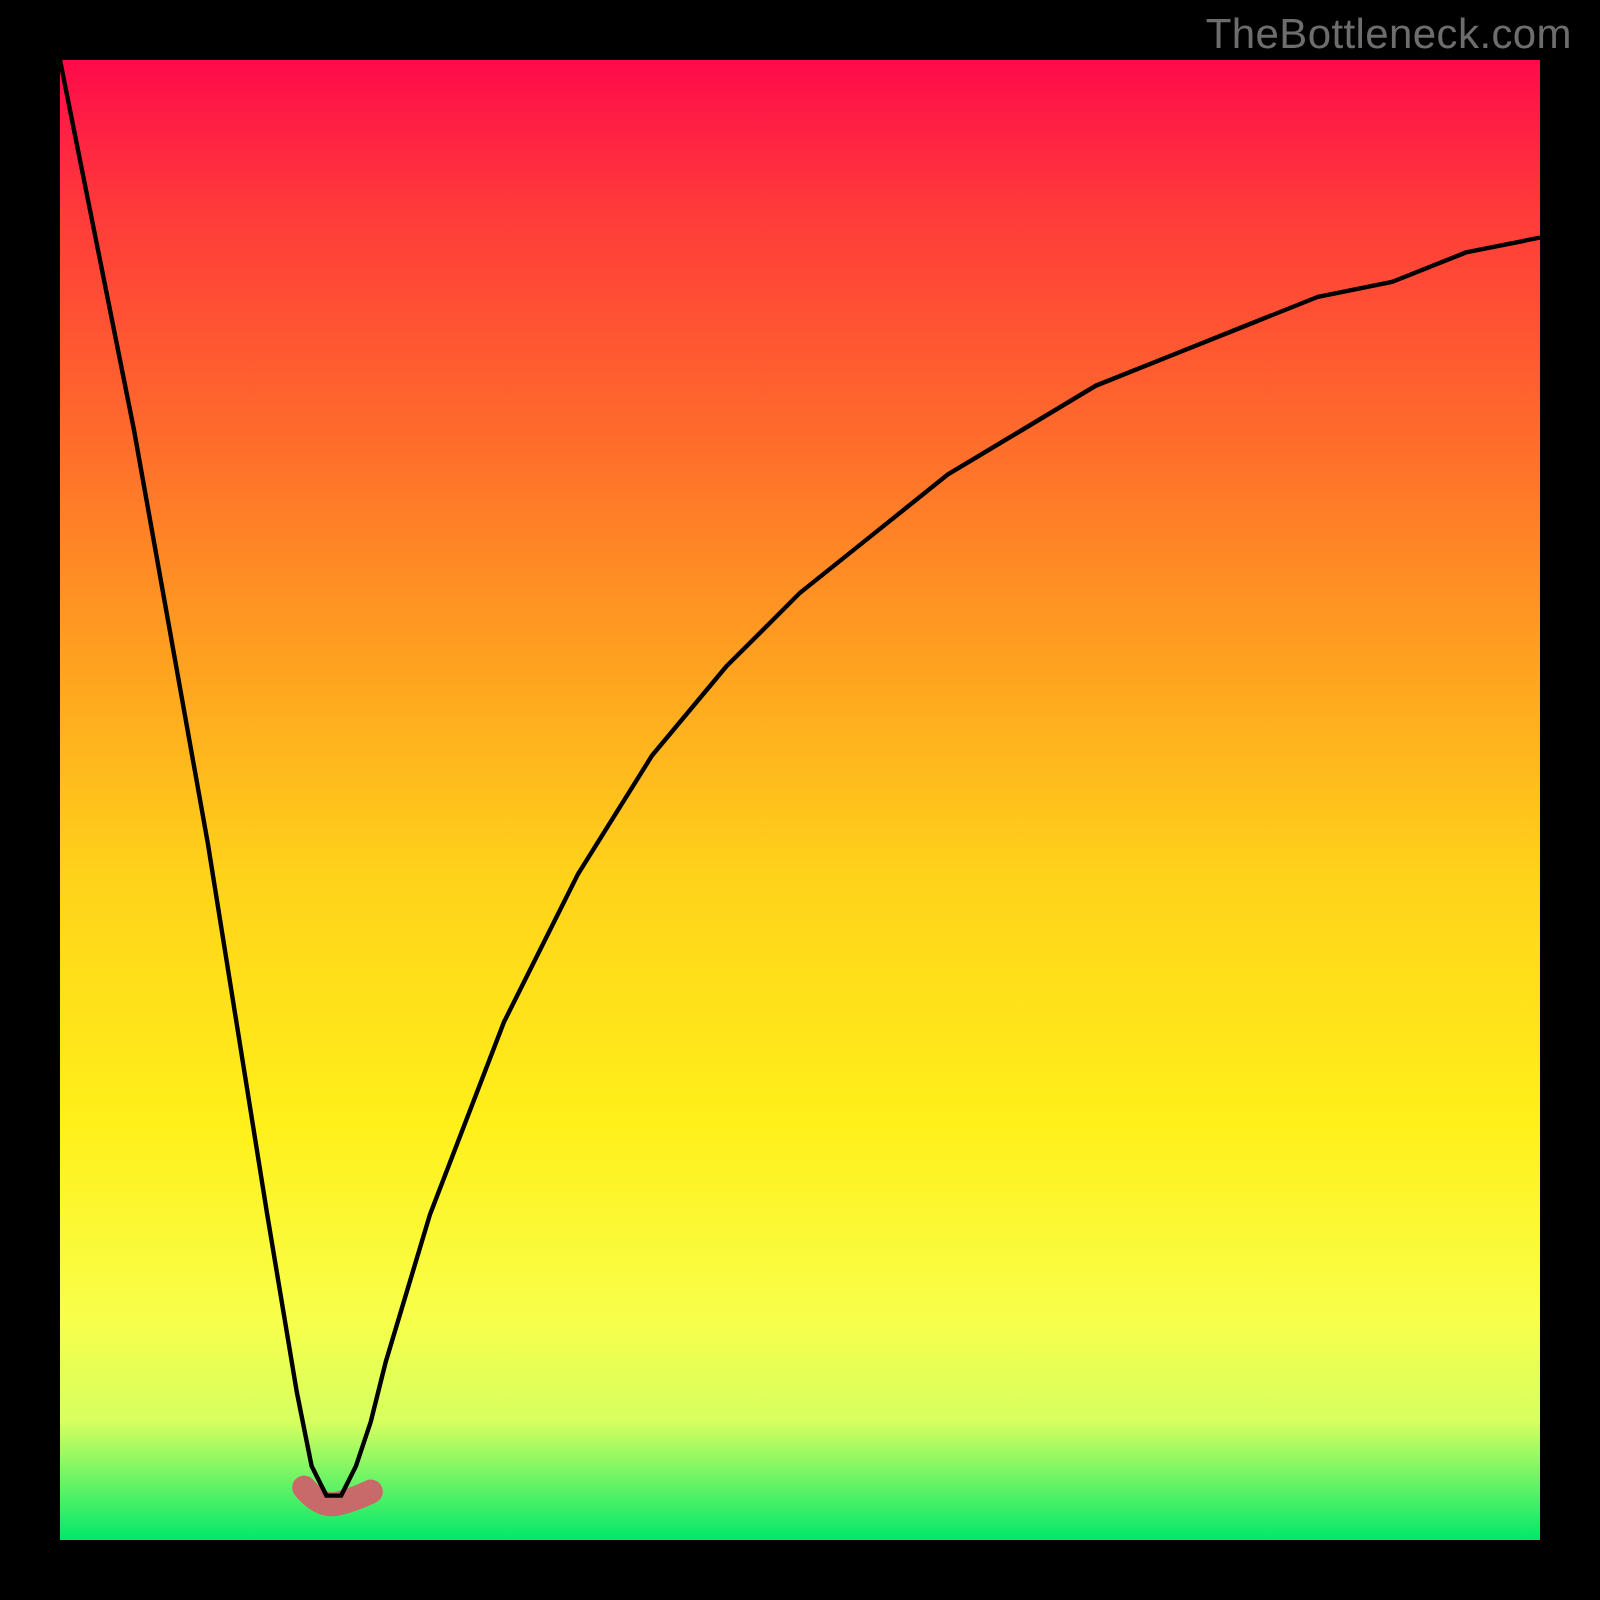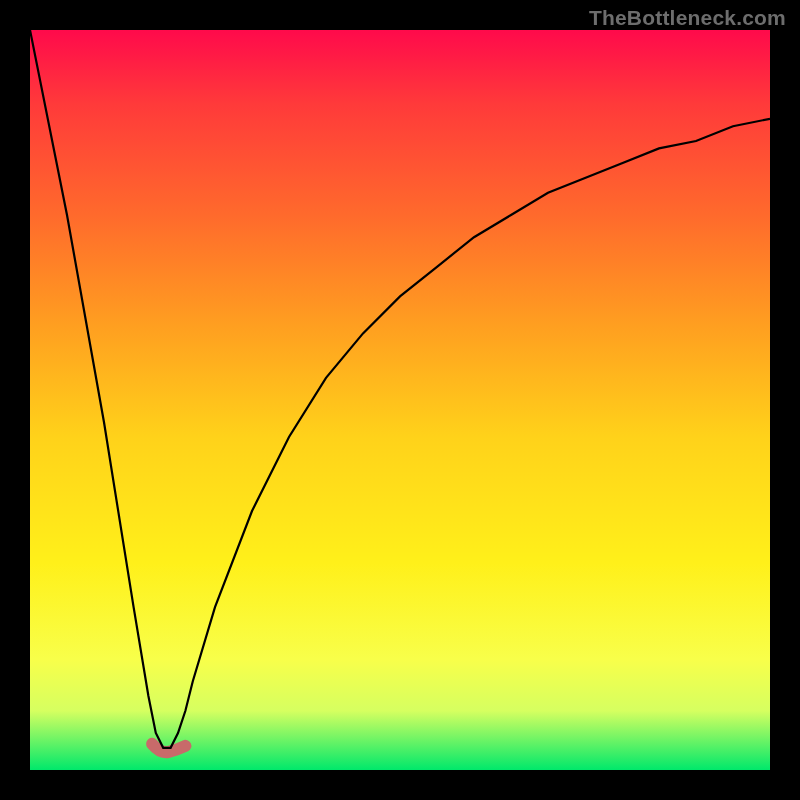--- a/index.html
+++ b/index.html
@@ -28,21 +28,21 @@
       #d6ff60 92%,
       #00e86b 100%
     );
   }
   .watermark {
     position: absolute;
     top: 6px;
     right: 14px;
     color: #6d6d6d;
     font-size: 21px;
-    font-weight: 700;
+    font-weight: 400;
     letter-spacing: 0.2px;
   }
   svg.curve {
     position: absolute;
     left: 0;
     top: 0;
     width: 740px;
     height: 740px;
   }
   .curve-path {

